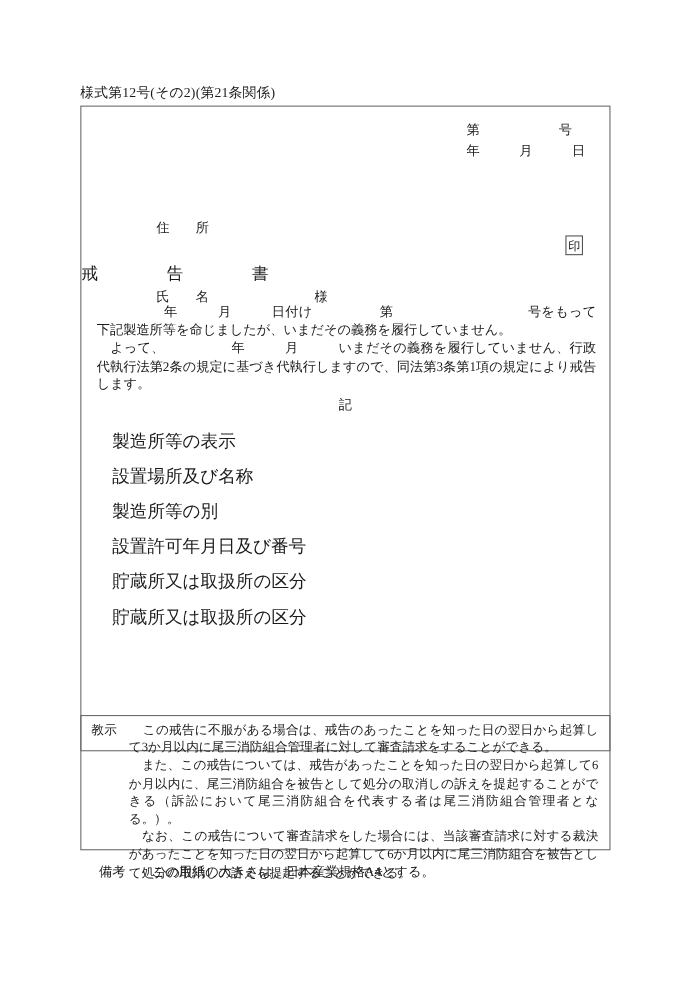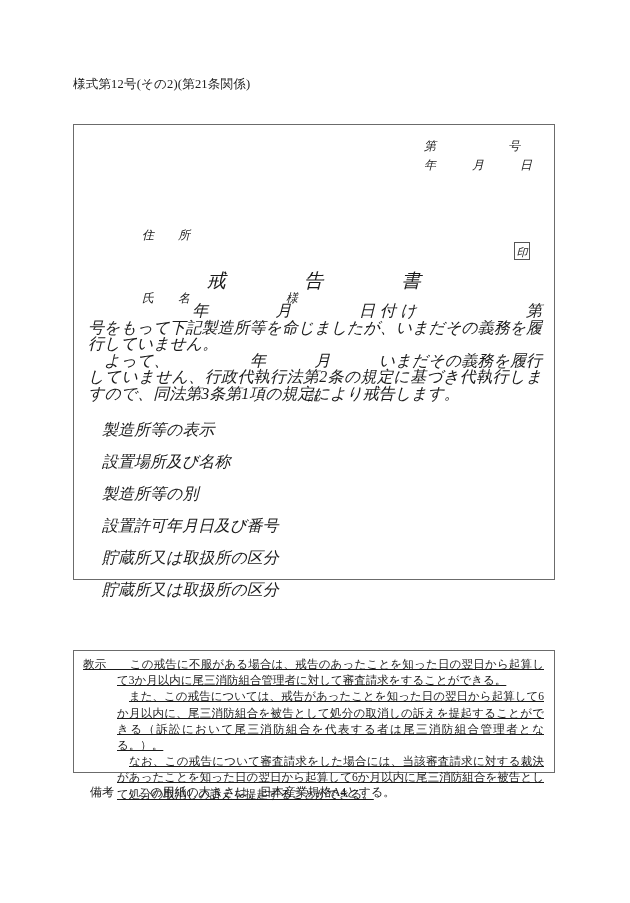--- a/index.html
+++ b/index.html
@@ -32,26 +32,25 @@
     top: 76px;
     font-size: 12.5px;
     letter-spacing: 0.2px;
     white-space: nowrap;
   }
 
   
   .main-box {
     position: absolute;
     left: 73px;
-    top: 124px;
+    top: 96px;
     width: 482px;
-    height: 456px;
+    height: 587px;
     border: 1px solid #6b6b6b;
     box-sizing: border-box;
-    font-style: italic;
   }
 
   
   .doc-meta {
     position: absolute;
     right: 22px;
     top: 12px;
     font-size: 12px;
     line-height: 19px;
     text-align: left;
@@ -86,33 +85,33 @@
     text-align: center;
     box-sizing: border-box;
   }
 
   
   .doc-title {
     position: absolute;
     left: 0;
     right: 0;
     top: 143px;
-    text-align: center;
-    font-size: 19px;
+    text-align: left;
+    font-size: 15px;
     letter-spacing: 0.5px;
     white-space: pre;
   }
 
   
   .body-text {
     position: absolute;
     left: 14px;
     right: 12px;
     top: 178px;
-    font-size: 16px;
+    font-size: 12px;
     line-height: 16.5px;
   }
   .body-text p {
     margin: 0;
     white-space: pre-wrap;
     text-align: justify;
     text-justify: inter-character;
   }
 
   
@@ -149,21 +148,20 @@
     box-sizing: border-box;
     padding: 5px 10px 0 9px;
     font-size: 11.5px;
     line-height: 16.2px;
   }
   .notice-box p {
     margin: 0;
     white-space: pre-wrap;
     text-align: justify;
     text-justify: inter-character;
-    text-decoration: underline;
   }
   .notice-box p.hang {
     padding-left: 34px;
     text-indent: -34px;
   }
   .notice-box p.ind1 {
     padding-left: 34px;
     text-indent: 12px;
   }
 

